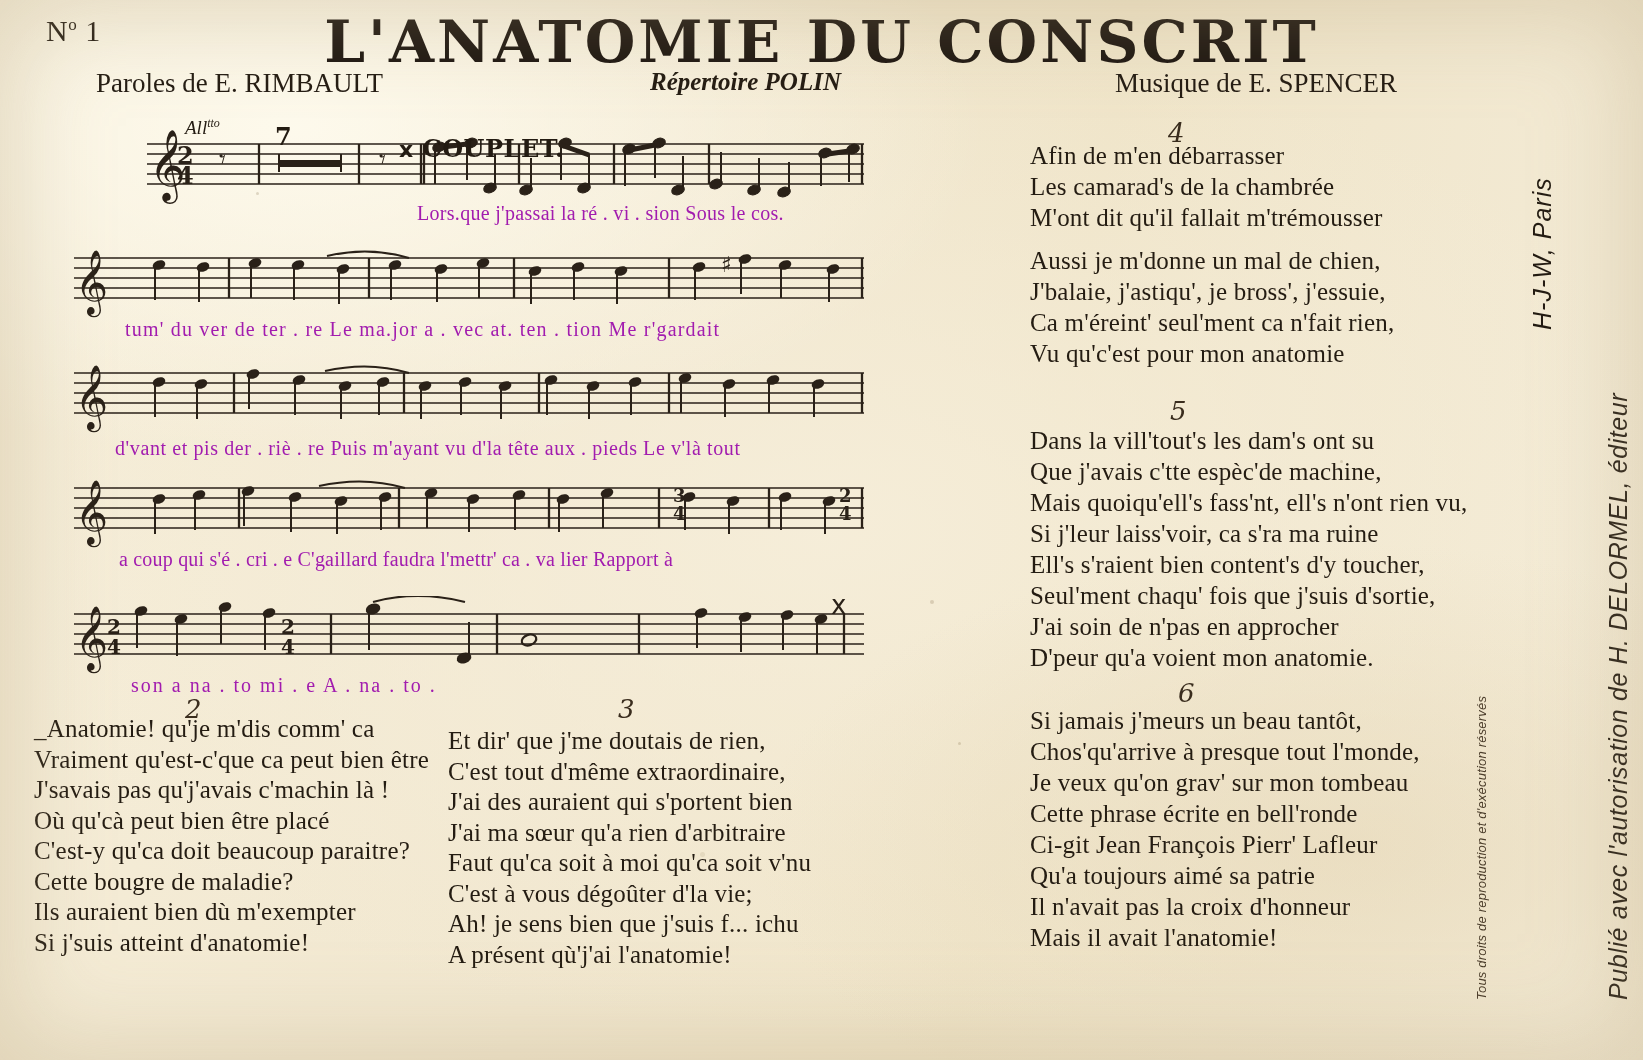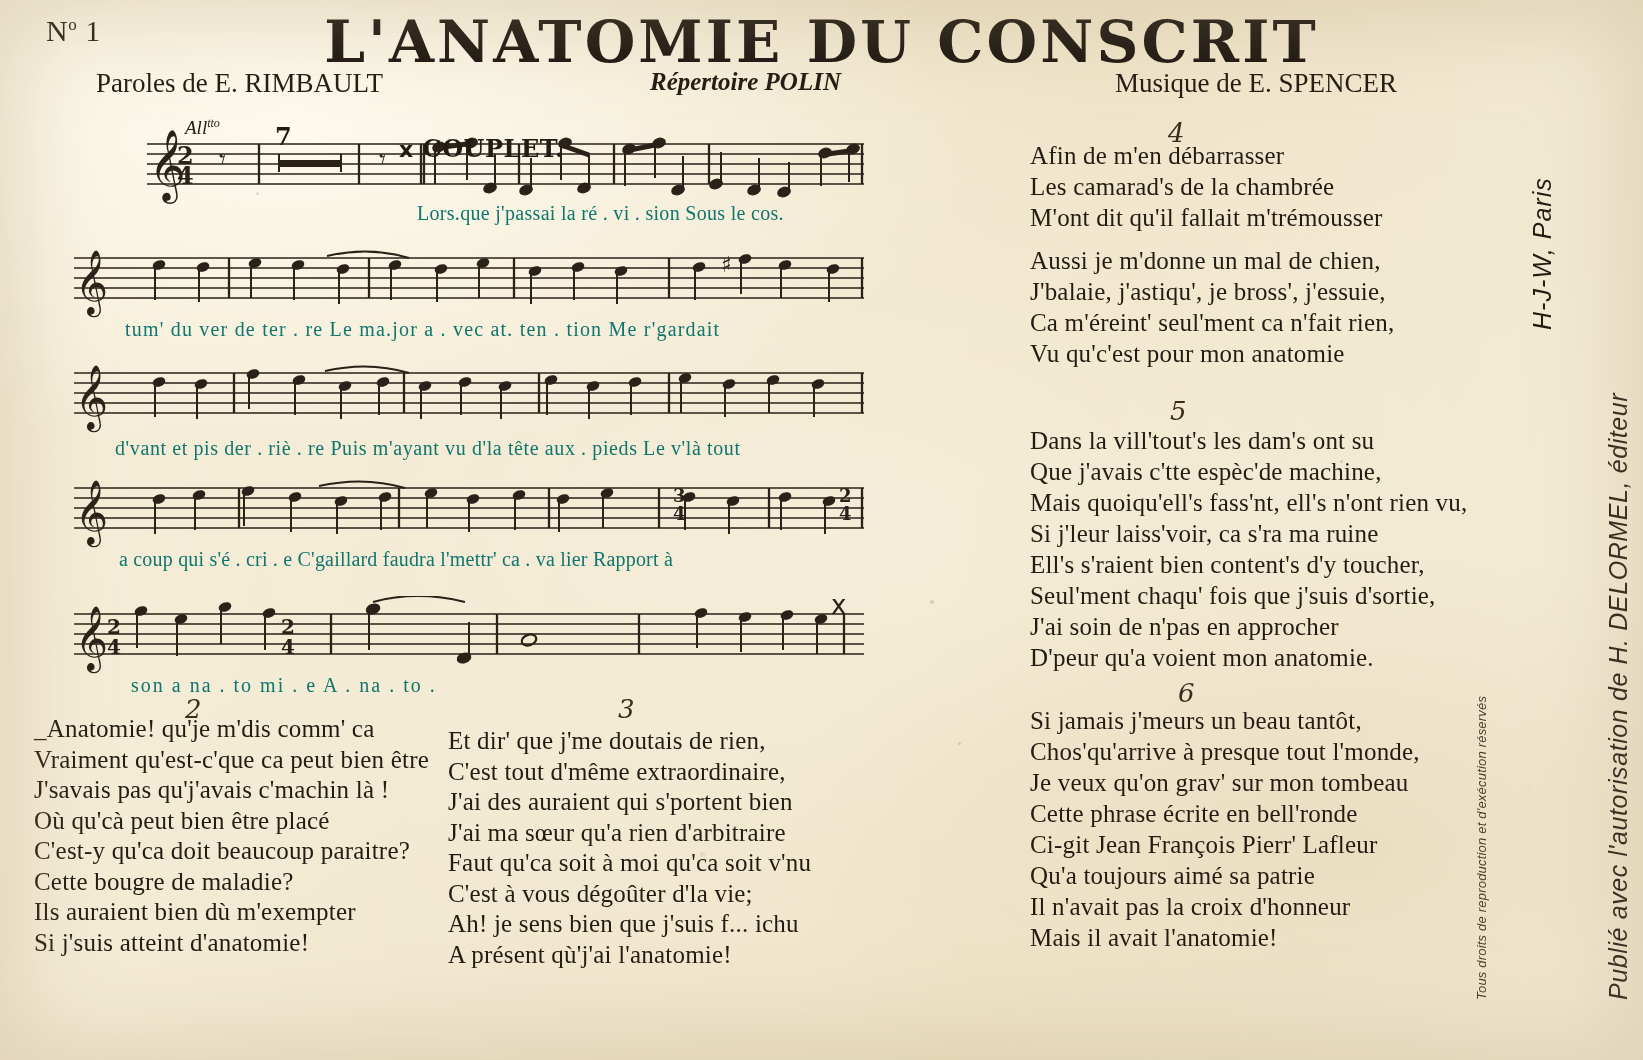--- a/index.html
+++ b/index.html
@@ -60,21 +60,21 @@
   .tempo sup{font-size:12px;}
   .restnum{position:absolute;left:206px;top:4px;font-size:24px;font-weight:700;font-family:"DejaVu Serif",serif;}
   .couplet{
     position:absolute;left:330px;top:16px;
     font-family:"DejaVu Serif",serif;font-weight:700;font-size:24px;letter-spacing:.5px;
   }
   .segno{font-family:"DejaVu Sans",sans-serif;font-size:22px;}
   .lyricline{
     position:absolute;
     font-size:20px;letter-spacing:.3px;white-space:nowrap;
-    color:#0f766e;
+    color:#a21caf;
   }
 
   
   .vnum{
     position:absolute;
     font-family:"DejaVu Serif",serif;
     font-style:italic;font-size:26px;color:#3a2d1e;
   }
   .verse{position:absolute;white-space:nowrap;}
   .verse .vl{

